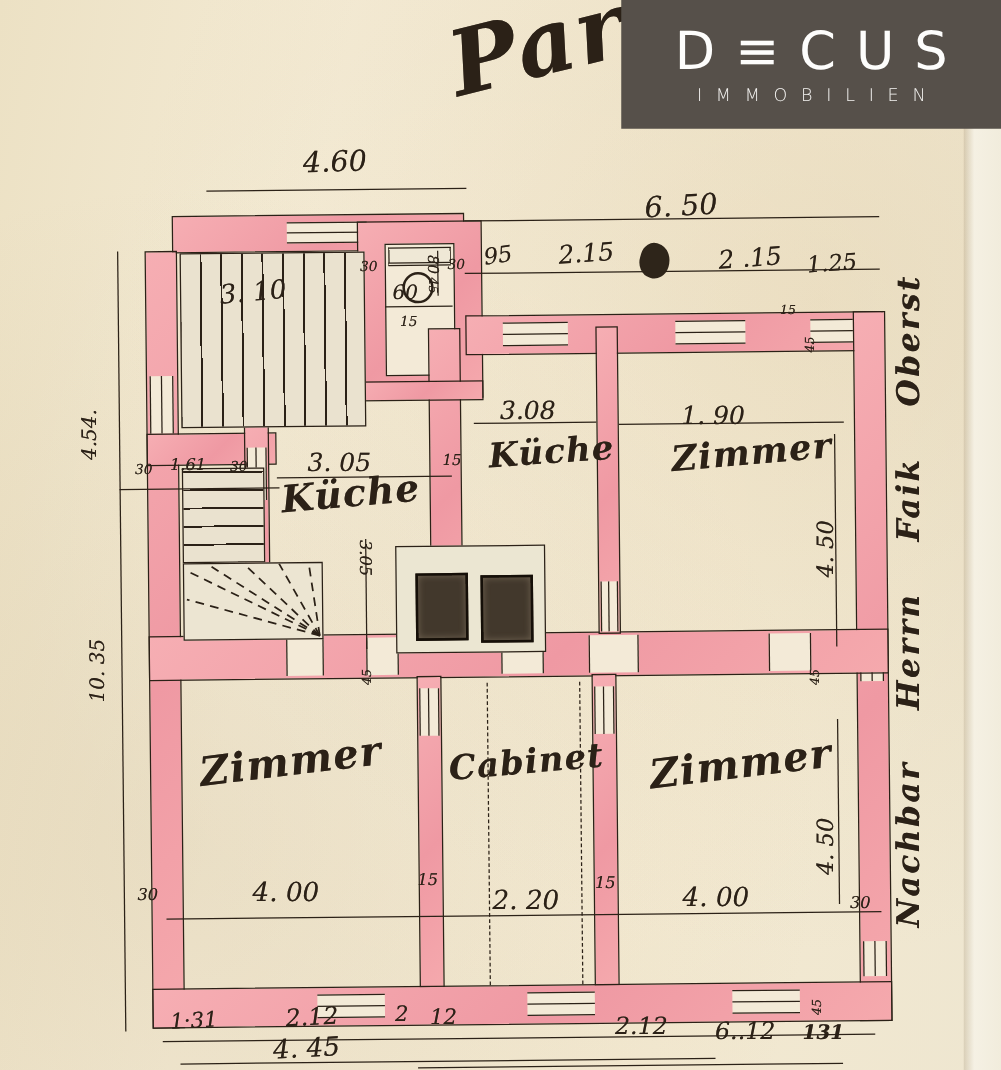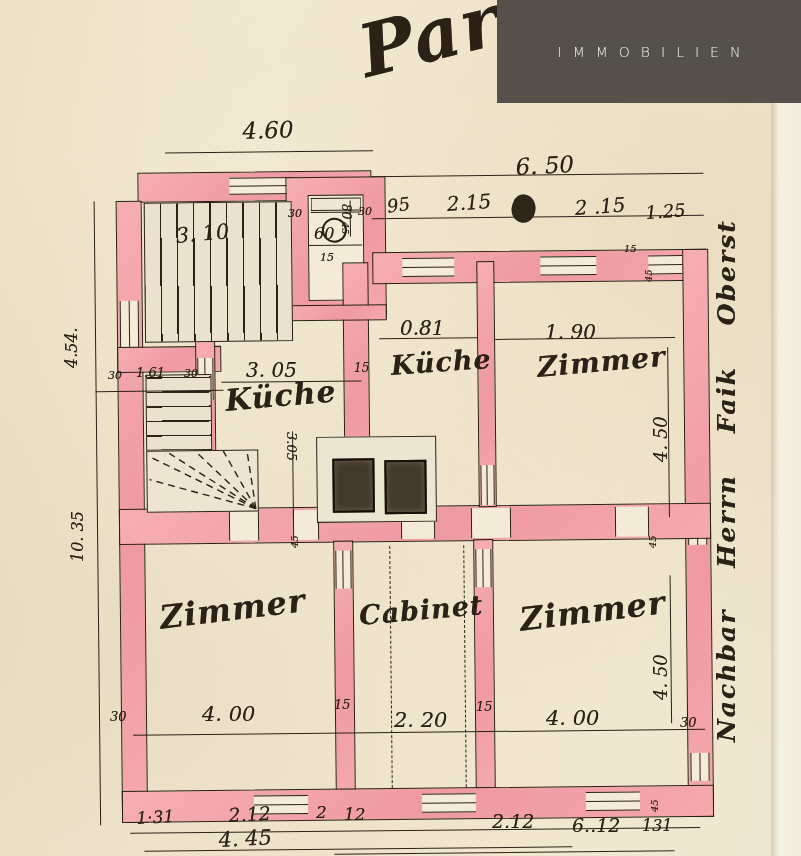--- a/index.html
+++ b/index.html
@@ -181,21 +181,21 @@
     <span class="anno" style="left: 314px; top: 226px; font-size: 16px;">60</span>
     <span class="anno" style="left: 350px; top: 222px; font-size: 10px; transform: rotate(90deg); transform-origin: left top;">45</span>
     <span class="anno" style="left: 320px; top: 252px; font-size: 11px;">15</span>
     <span class="anno" style="left: 64px; top: 368px; font-size: 16px; transform: rotate(-90deg); transform-origin: left top;">4.54.</span>
     <span class="anno" style="left: 70px; top: 562px; font-size: 16px; transform: rotate(-90deg); transform-origin: left top;">10. 35</span>
     <span class="anno" style="left: 108px; top: 370px; font-size: 11px;">30</span>
     <span class="anno" style="left: 136px; top: 366px; font-size: 13px;">1.61</span>
     <span class="anno" style="left: 184px; top: 368px; font-size: 11px;">30</span>
     <span class="anno" style="left: 246px; top: 360px; font-size: 20px;">3. 05</span>
     <span class="anno" style="left: 354px; top: 362px; font-size: 12px;">15</span>
-    <span class="anno" style="left: 400px; top: 318px; font-size: 20px;">0.81</span>
+    <span class="anno" style="left: 400px; top: 318px; font-size: 20px;">3.08</span>
     <span class="anno" style="left: 545px; top: 322px; font-size: 20px;">1. 90</span>
     <span class="anno" style="left: 624px; top: 244px; font-size: 10px;">15</span>
     <span class="anno" style="left: 644px; top: 282px; font-size: 10px; transform: rotate(-90deg); transform-origin: left top;">45</span>
     <span class="anno" style="left: 652px; top: 462px; font-size: 18px; transform: rotate(-90deg); transform-origin: left top;">4. 50</span>
     <span class="anno" style="left: 648px; top: 548px; font-size: 10px; transform: rotate(-90deg); transform-origin: left top;">45</span>
     <span class="anno" style="left: 298px; top: 432px; font-size: 13px; transform: rotate(90deg); transform-origin: left top;">3.05</span>
     <span class="anno" style="left: 290px; top: 548px; font-size: 10px; transform: rotate(-90deg); transform-origin: left top;">45</span>
     <span class="anno script" style="left: 224px; top: 386px; font-size: 30px; transform: rotate(-5deg); transform-origin: left top;">Küche</span>
     <span class="anno script" style="left: 390px; top: 352px; font-size: 27px; transform: rotate(-4deg); transform-origin: left top;">Küche</span>
     <span class="anno script" style="left: 536px; top: 354px; font-size: 28px; transform: rotate(-5deg); transform-origin: left top;">Zimmer</span>
@@ -210,22 +210,23 @@
     <span class="anno" style="left: 546px; top: 708px; font-size: 21px;">4. 00</span>
     <span class="anno" style="left: 680px; top: 716px; font-size: 13px;">30</span>
     <span class="anno" style="left: 652px; top: 700px; font-size: 18px; transform: rotate(-90deg); transform-origin: left top;">4. 50</span>
     <span class="anno" style="left: 650px; top: 812px; font-size: 10px; transform: rotate(-90deg); transform-origin: left top;">45</span>
     <span class="anno" style="left: 136px; top: 810px; font-size: 17px; transform: rotate(-3deg); transform-origin: left top;">1·31</span>
     <span class="anno" style="left: 228px; top: 806px; font-size: 19px; transform: rotate(-3deg); transform-origin: left top;">2.12</span>
     <span class="anno" style="left: 316px; top: 804px; font-size: 17px;">2</span>
     <span class="anno" style="left: 344px; top: 806px; font-size: 17px;">12</span>
     <span class="anno" style="left: 492px; top: 812px; font-size: 19px;">2.12</span>
     <span class="anno" style="left: 572px; top: 816px; font-size: 19px;">6..12</span>
-    <span class="anno" style="left: 642px; top: 818px; font-size: 16px;">131</span>
+    <span class="anno" style="left: 642px; top: 818px; font-size: 16px; font-weight: bold;">131</span>
     <span class="anno" style="left: 218px; top: 830px; font-size: 21px; transform: rotate(-3deg); transform-origin: left top;">4. 45</span>
     <span class="anno script side" style="left: 714px; top: 742px; font-size: 25px; transform: rotate(-90deg); transform-origin: left top;">Nachbar Herrn Faik Oberst</span>
   </div>
 
 <div id="edge-strip"></div>
 
 <div id="logo">
+  <div class="brand">D≡CUS</div>
   <div class="sub">IMMOBILIEN</div>
 </div>
 
 </body></html>

